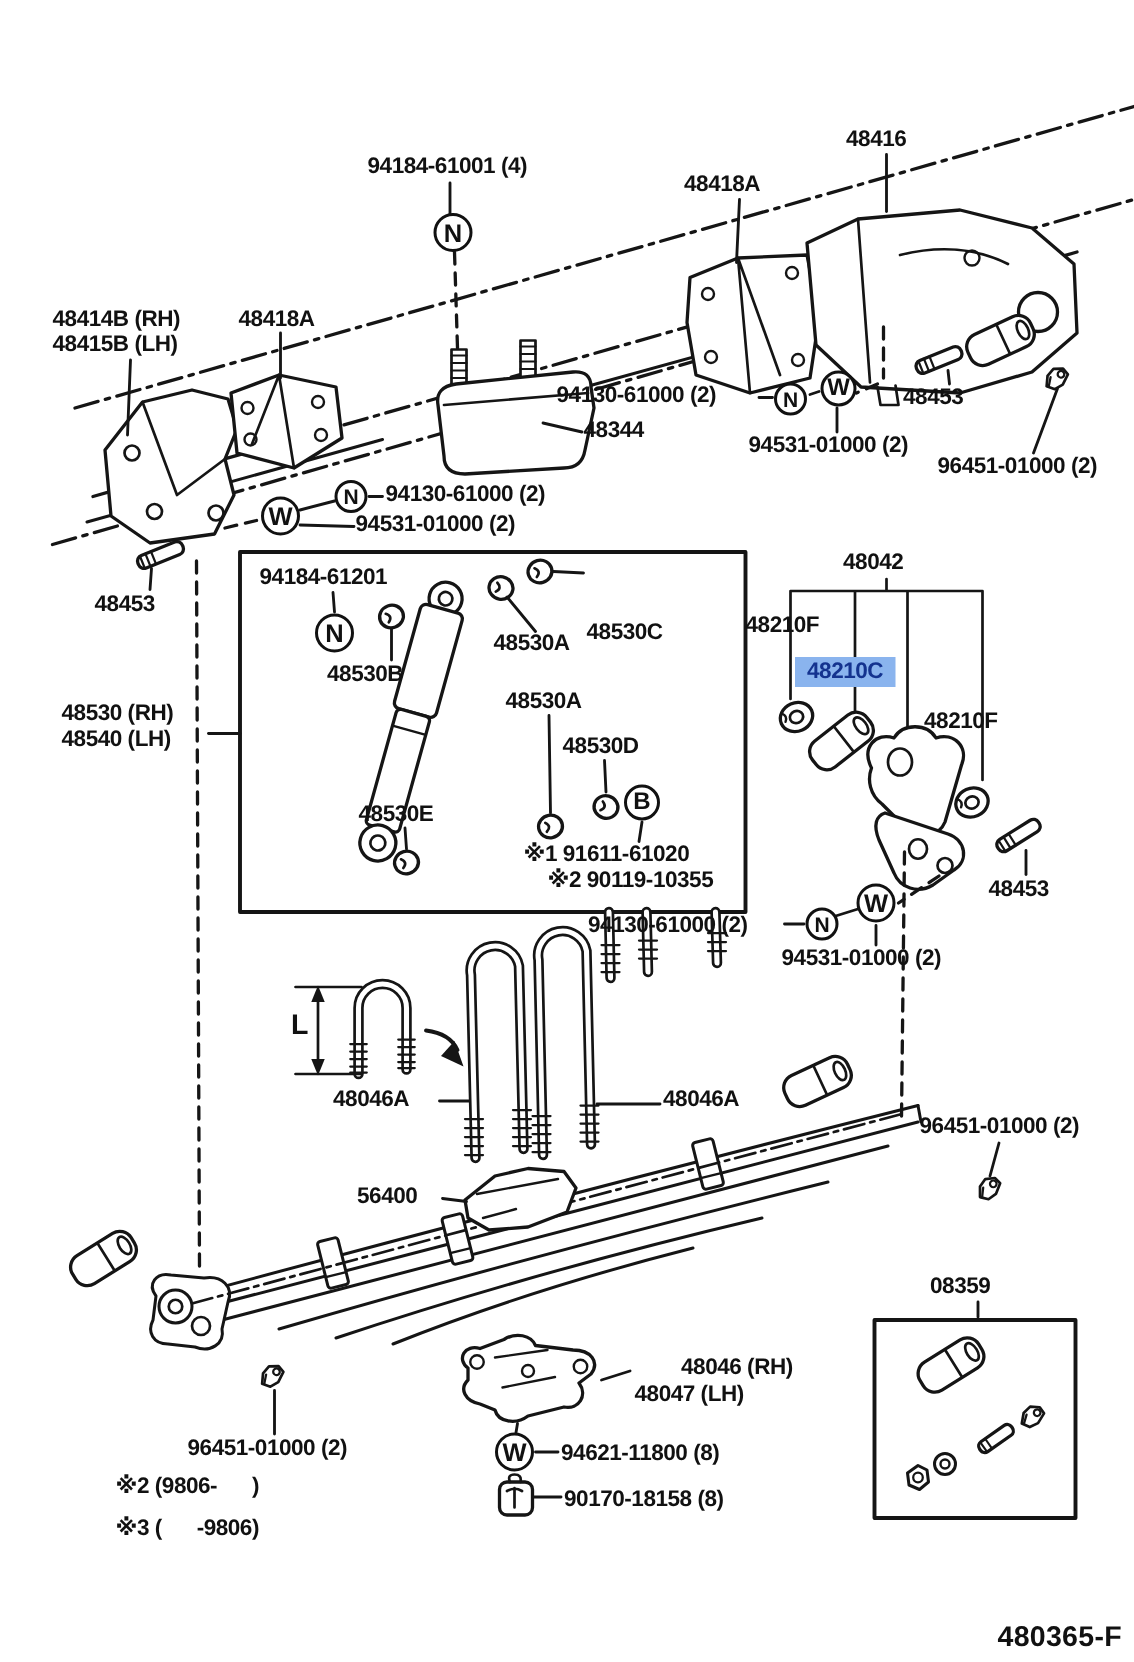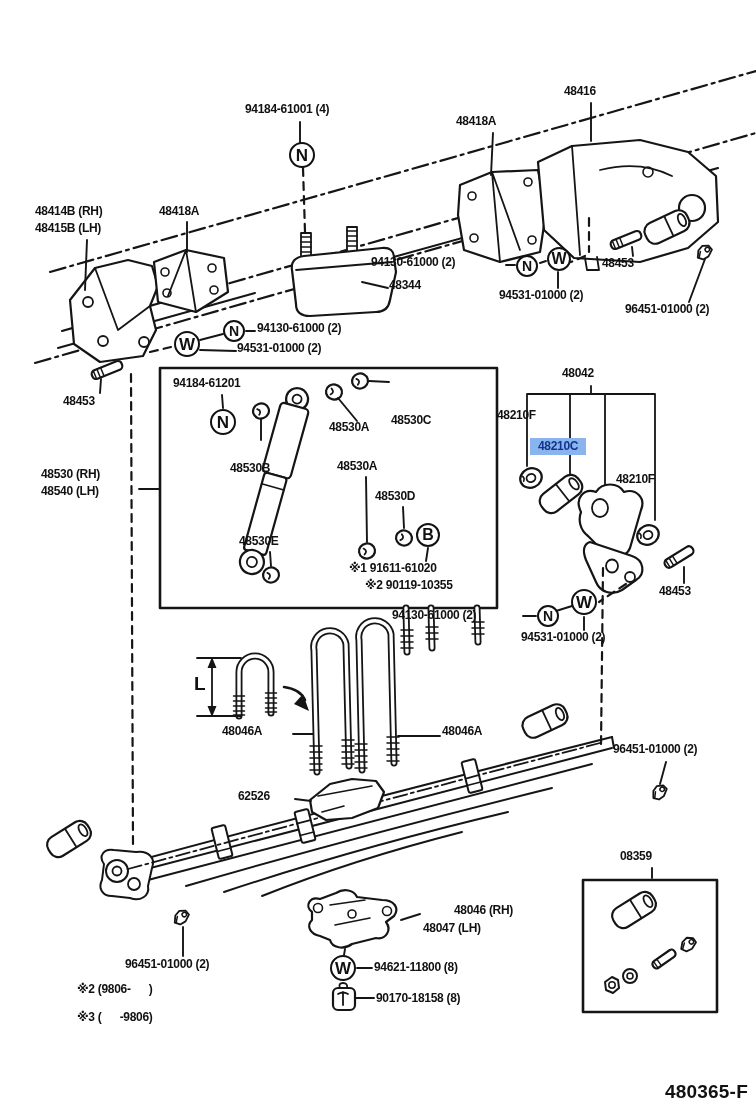--- a/index.html
+++ b/index.html
@@ -1,19 +1,19 @@
 <!DOCTYPE html>
 <html><head>
 <meta charset="utf-8">
 <style>
   html,body{margin:0;padding:0;background:#fff;}
   #canvas{position:relative;width:756px;height:1108px;background:#fff;overflow:hidden;
           font-family:"Liberation Sans","DejaVu Sans",sans-serif;}
   #linework{position:absolute;left:0;top:0;}
-  .lbl{position:absolute;font-weight:700;font-size:12px;color:#111;line-height:1.05;
+  .lbl{position:absolute;font-weight:700;font-size:15px;color:#111;line-height:1.05;
        white-space:pre;letter-spacing:-0.3px;}
   .lbl.hl{padding:2px 8px;letter-spacing:-0.3px;}
   .lbl.code{font-size:19px;letter-spacing:0.2px;}
   .sym{position:absolute;box-sizing:border-box;border:2.4px solid #111;border-radius:50%;
        background:#fff;display:flex;align-items:center;justify-content:center;
        font-weight:700;color:#111;line-height:1;}
 </style>
 </head>
 <body>
 
@@ -285,36 +285,36 @@
       <div class="lbl" style="left: 602px; top: 257px;">48453</div>
       <div class="lbl" style="left: 625px; top: 303px;">96451-01000 (2)</div>
       <div class="lbl" style="left: 63px; top: 395px;">48453</div>
       <div class="lbl" style="left: 257px; top: 322px;">94130-61000 (2)</div>
       <div class="lbl" style="left: 237px; top: 342px;">94531-01000 (2)</div>
       <div class="lbl" style="left: 41px; top: 468px;">48530 (RH)</div>
       <div class="lbl" style="left: 41px; top: 485px;">48540 (LH)</div>
       <div class="lbl" style="left: 173px; top: 377px;">94184-61201</div>
       <div class="lbl" style="left: 391px; top: 374px; margin-top: 40px;">48530C</div>
       <div class="lbl" style="left: 329px; top: 421px;">48530A</div>
-      <div class="lbl" style="left: 230px; top: 442px; margin-top: 20px;">48530B</div>
+      <div class="lbl" style="left: 218px; top: 442px;">48530B</div>
       <div class="lbl" style="left: 337px; top: 460px;">48530A</div>
       <div class="lbl" style="left: 375px; top: 490px;">48530D</div>
       <div class="lbl" style="left: 239px; top: 535px;">48530E</div>
       <div class="lbl" style="left: 349px; top: 562px;">※1 91611-61020</div>
       <div class="lbl" style="left: 349px; top: 579px; margin-left: 16px;">※2 90119-10355</div>
       <div class="lbl" style="left: 562px; top: 367px;">48042</div>
       <div class="lbl" style="left: 497px; top: 409px;">48210F</div>
       <div class="lbl hl" style="left: 530px; top: 438px; background: rgb(138, 180, 238); color: rgb(20, 51, 143);">48210C</div>
       <div class="lbl" style="left: 616px; top: 473px;">48210F</div>
       <div class="lbl" style="left: 659px; top: 585px;">48453</div>
       <div class="lbl" style="left: 392px; top: 609px;">94130-61000 (2)</div>
       <div class="lbl" style="left: 521px; top: 631px;">94531-01000 (2)</div>
       <div class="lbl" style="left: 222px; top: 725px;">48046A</div>
       <div class="lbl" style="left: 442px; top: 725px;">48046A</div>
-      <div class="lbl" style="left: 238px; top: 790px;">62526</div>
+      <div class="lbl" style="left: 238px; top: 790px;">56400</div>
       <div class="lbl" style="left: 613px; top: 743px;">96451-01000 (2)</div>
       <div class="lbl" style="left: 125px; top: 958px;">96451-01000 (2)</div>
       <div class="lbl" style="left: 422px; top: 904px; margin-left: 32px;">48046 (RH)</div>
       <div class="lbl" style="left: 423px; top: 922px;">48047 (LH)</div>
       <div class="lbl" style="left: 374px; top: 961px;">94621-11800 (8)</div>
       <div class="lbl" style="left: 376px; top: 992px;">90170-18158 (8)</div>
       <div class="lbl" style="left: 620px; top: 850px;">08359</div>
       <div class="lbl" style="left: 77px; top: 1011px;">※3 (      -9806)</div>
       <div class="lbl" style="left: 77px; top: 983px;">※2 (9806-      )</div>
       <div class="lbl code" style="left: 665px; top: 1082px; font-size: 19px;">480365-F</div>

